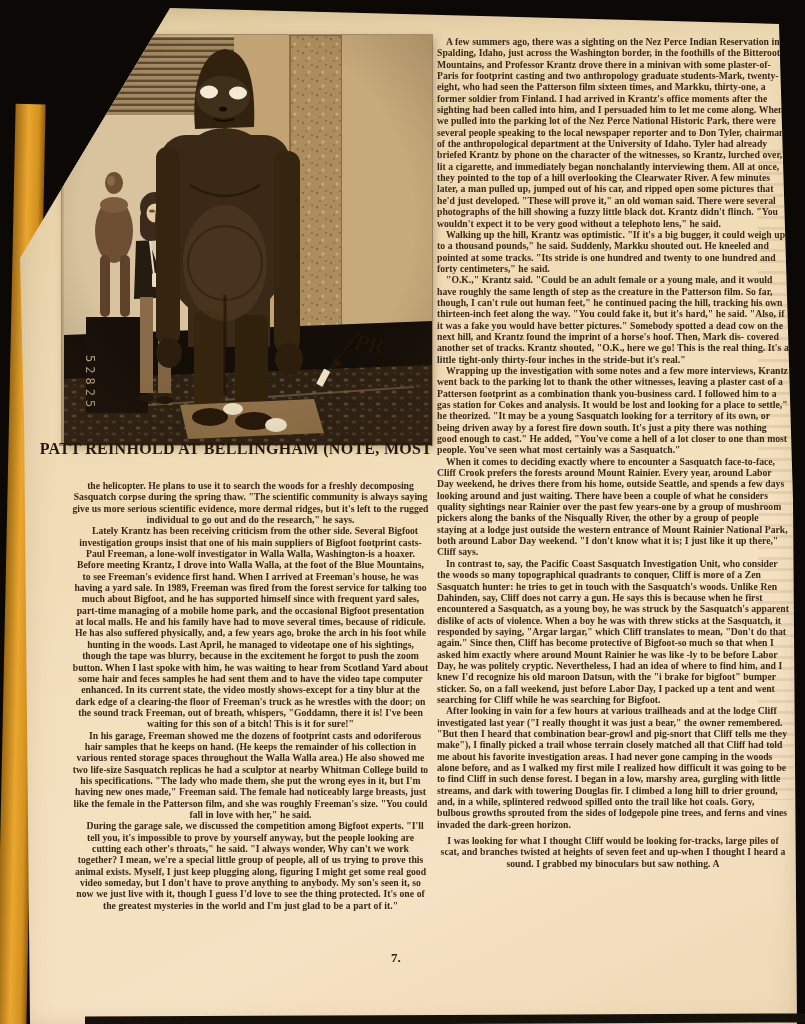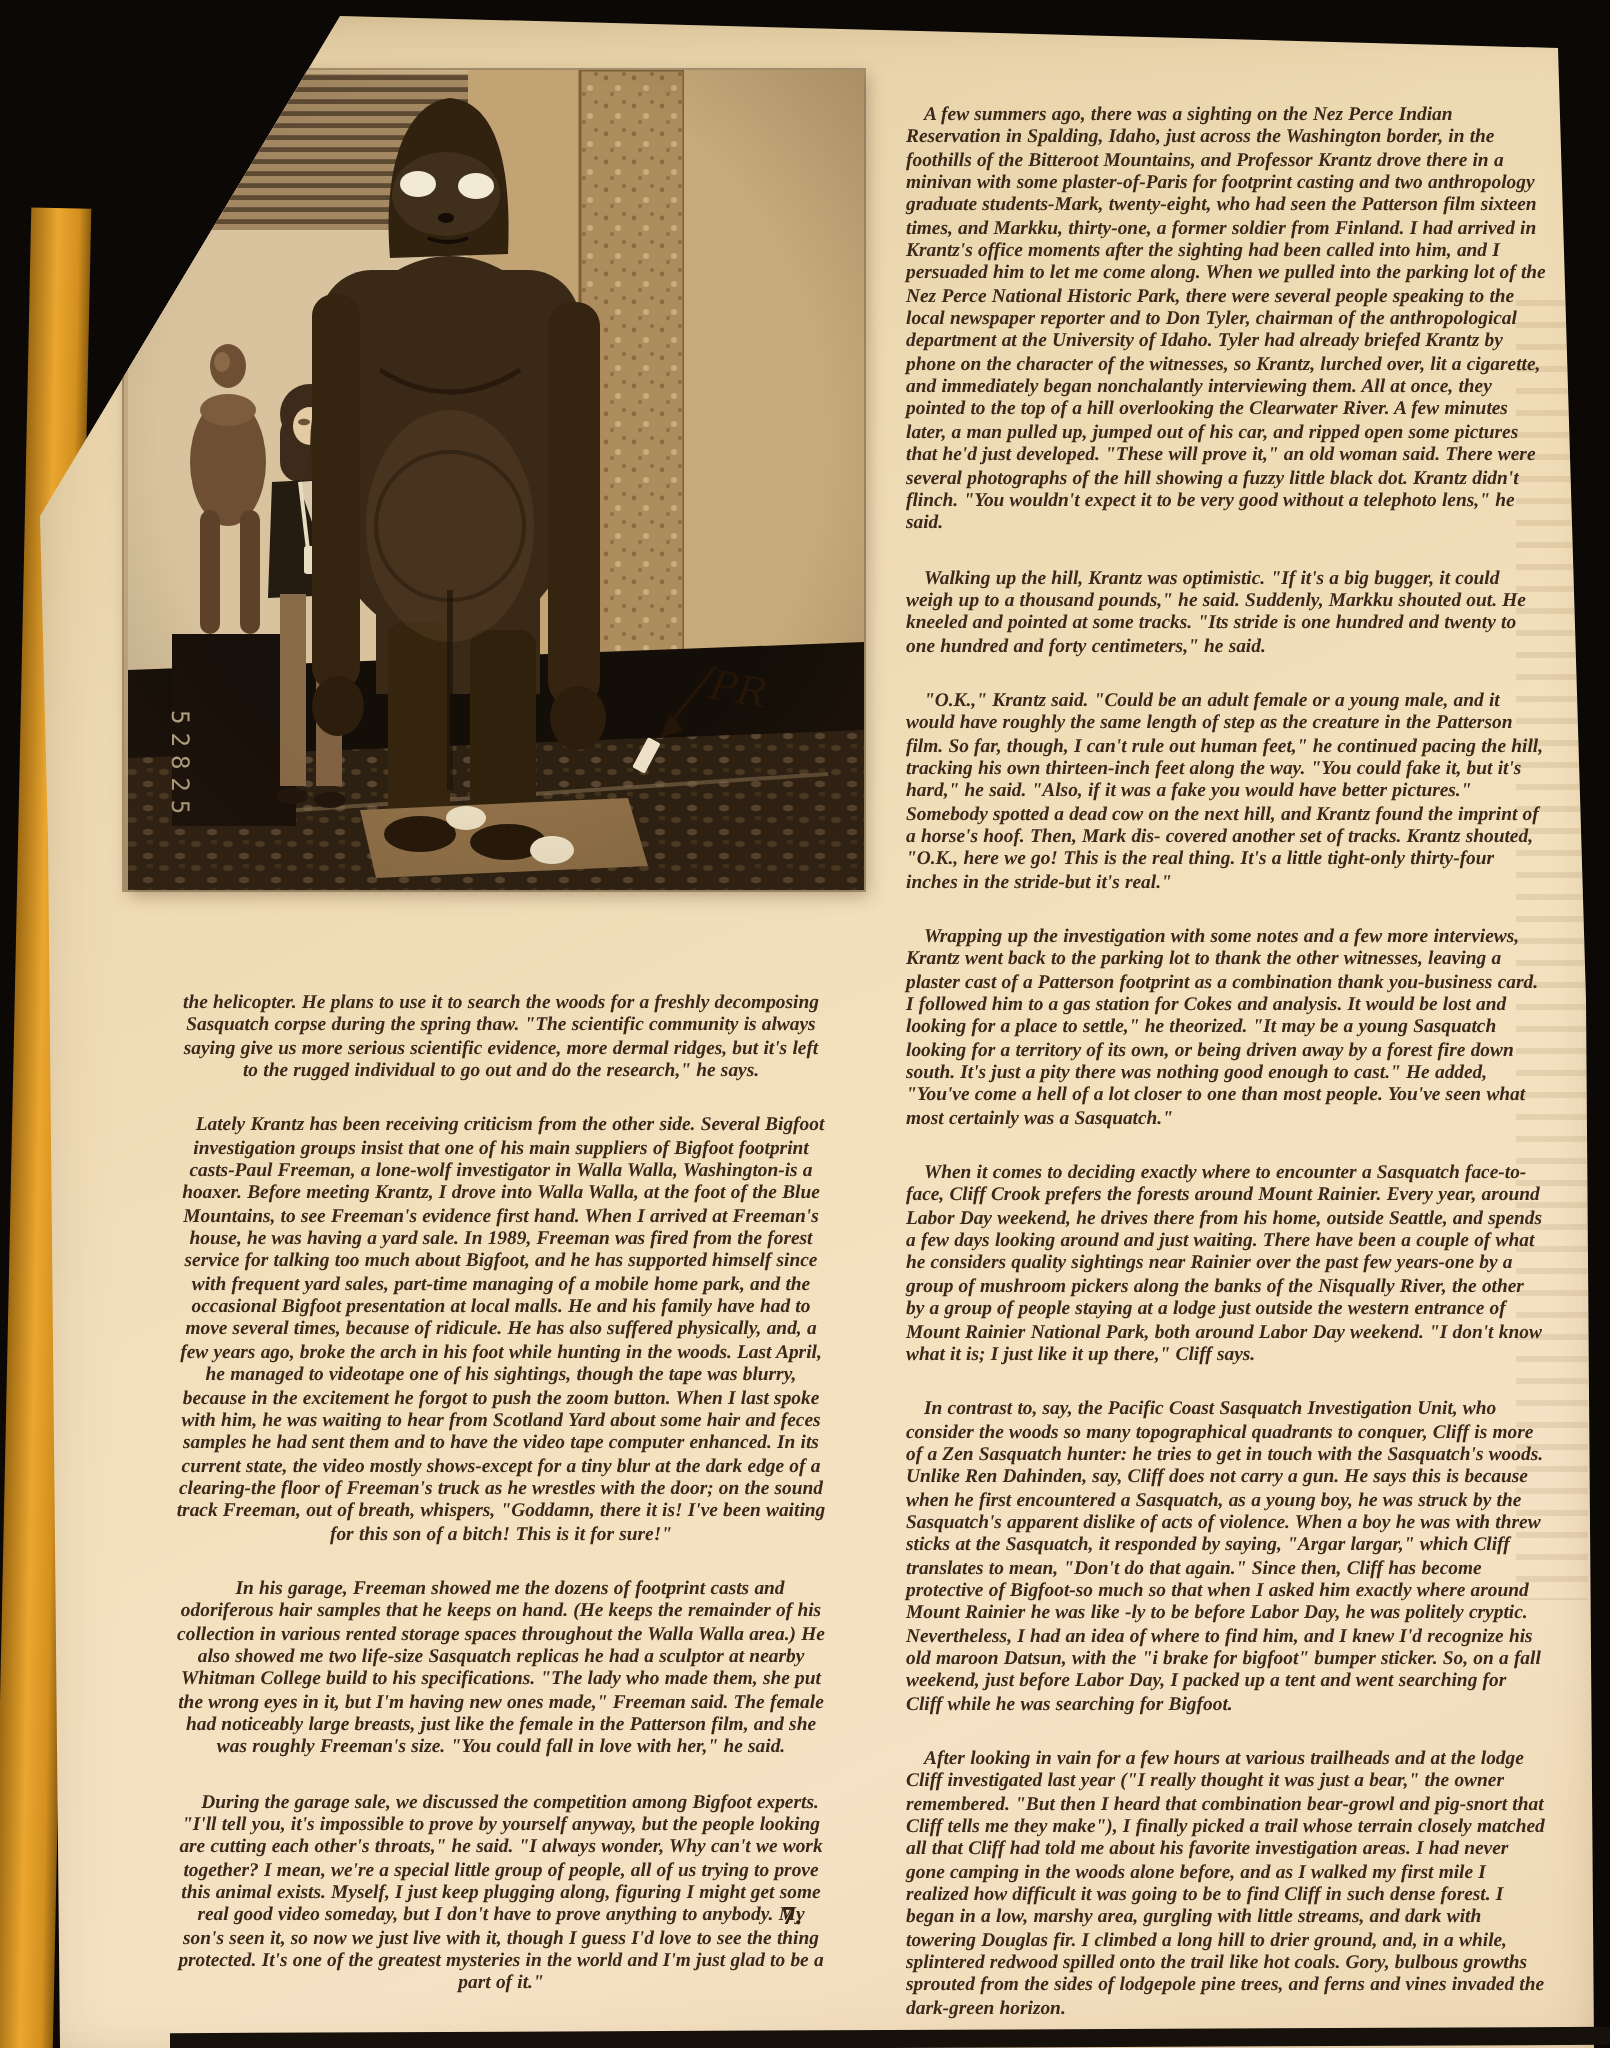--- a/index.html
+++ b/index.html
@@ -17,21 +17,21 @@
   .bleed{position:absolute;left:758px;top:150px;width:36px;height:650px;
          background:repeating-linear-gradient(180deg,rgba(140,110,70,.14) 0 3px,transparent 3px 11px);}
   .photo{position:absolute;left:62px;top:35px;width:370px;height:410px;
          box-shadow:0 0 0 1px rgba(90,70,45,.45),2px 3px 8px rgba(80,55,25,.35);}
   .photo svg{display:block;}
   .caption{position:absolute;left:28px;top:439px;width:416px;text-align:center;
            font-weight:bold;font-size:16px;line-height:19.5px;letter-spacing:.3px;
            color:#241809;white-space:nowrap;}
   .col{position:absolute;color:#3a281a;font-weight:bold;font-size:9.7px;line-height:11.35px;
        word-spacing:.2px;}
-  .col p{margin:16px;text-indent:9px;font-style:italic;}
+  .col p{margin:0;text-indent:9px;}
   .col p.first{text-indent:0;}
   .col p.spaced{margin-top:5px;text-align:center;}
   .col-left{left:72px;top:480px;width:357px;text-align:center;}
   .col-right{left:437px;top:36px;width:352px;}
   .pgnum{position:absolute;left:391px;top:950px;font-weight:bold;font-size:13px;color:#2e2013;}
   .bottom-strip{position:absolute;left:85px;bottom:0;width:720px;height:9px;background:#17110b;
                 transform:skewY(-.25deg);z-index:3;}
 </style>
 </head>
 <body>
@@ -140,20 +140,21 @@
           <text x="292" y="314" font-size="20" font-style="italic" font-family="DejaVu Serif, serif" fill="#241507" transform="rotate(10 292 314)">PR</text>
         </g>
 
         <text transform="translate(24 320) rotate(90)" font-size="12" letter-spacing="4" font-family="DejaVu Sans Mono, monospace" fill="#cdbb97" opacity=".9">52825</text>
 
         <rect width="370" height="410" fill="url(#vig)"></rect>
       </svg>
     </div>
 
     <div class="caption">
+      <div>PATT REINHOLD AT BELLINGHAM (NOTE, MOST</div>
     </div>
 
     <div class="col col-left">
       <p class="first">the helicopter. He plans to use it to search the woods for a freshly decomposing Sasquatch corpse during the spring thaw. "The scientific community is always saying give us more serious scientific evidence, more dermal ridges, but it's left to the rugged individual to go out and do the research," he says.</p>
       <p>Lately Krantz has been receiving criticism from the other side. Several Bigfoot investigation groups insist that one of his main suppliers of Bigfoot footprint casts-Paul Freeman, a lone-wolf investigator in Walla Walla, Washington-is a hoaxer. Before meeting Krantz, I drove into Walla Walla, at the foot of the Blue Mountains, to see Freeman's evidence first hand. When I arrived at Freeman's house, he was having a yard sale. In 1989, Freeman was fired from the forest service for talking too much about Bigfoot, and he has supported himself since with frequent yard sales, part-time managing of a mobile home park, and the occasional Bigfoot presentation at local malls. He and his family have had to move several times, because of ridicule. He has also suffered physically, and, a few years ago, broke the arch in his foot while hunting in the woods. Last April, he managed to videotape one of his sightings, though the tape was blurry, because in the excitement he forgot to push the zoom button. When I last spoke with him, he was waiting to hear from Scotland Yard about some hair and feces samples he had sent them and to have the video tape computer enhanced. In its current state, the video mostly shows-except for a tiny blur at the dark edge of a clearing-the floor of Freeman's truck as he wrestles with the door; on the sound track Freeman, out of breath, whispers, "Goddamn, there it is! I've been waiting for this son of a bitch! This is it for sure!"</p>
       <p>In his garage, Freeman showed me the dozens of footprint casts and odoriferous hair samples that he keeps on hand. (He keeps the remainder of his collection in various rented storage spaces throughout the Walla Walla area.) He also showed me two life-size Sasquatch replicas he had a sculptor at nearby Whitman College build to his specifications. "The lady who made them, she put the wrong eyes in it, but I'm having new ones made," Freeman said. The female had noticeably large breasts, just like the female in the Patterson film, and she was roughly Freeman's size. "You could fall in love with her," he said.</p>
       <p>During the garage sale, we discussed the competition among Bigfoot experts. "I'll tell you, it's impossible to prove by yourself anyway, but the people looking are cutting each other's throats," he said. "I always wonder, Why can't we work together? I mean, we're a special little group of people, all of us trying to prove this animal exists. Myself, I just keep plugging along, figuring I might get some real good video someday, but I don't have to prove anything to anybody. My son's seen it, so now we just live with it, though I guess I'd love to see the thing protected. It's one of the greatest mysteries in the world and I'm just glad to be a part of it."</p>
     </div>
 
     <div class="col col-right">

